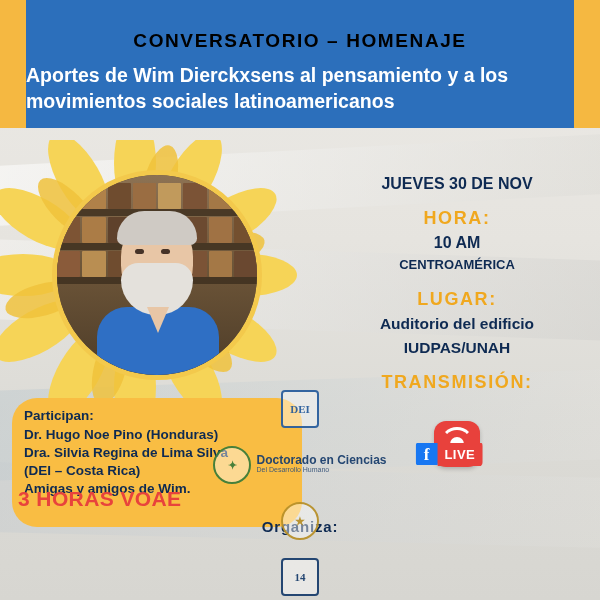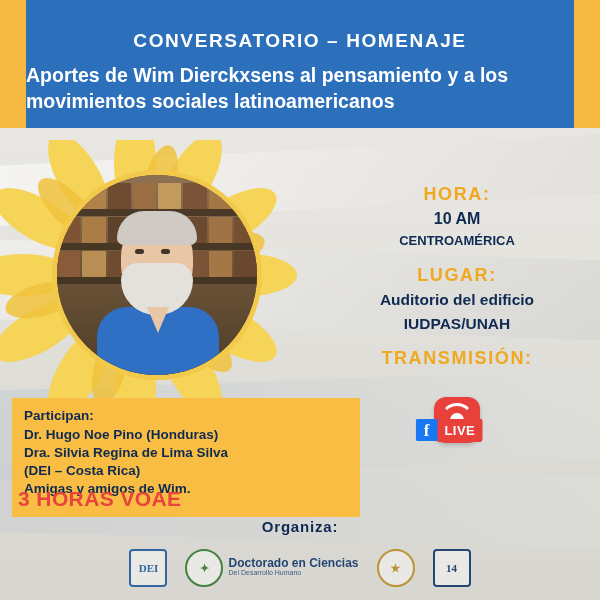--- a/index.html
+++ b/index.html
@@ -37,21 +37,21 @@
     position: absolute;
     top: 0; left: 0; right: 0;
     height: 128px;
     background: #2c6fbb;
     z-index: 5;
   }
   .header-title {
     position: absolute;
     top: 30px; left: 0; right: 0;
     text-align: center;
-    color: #ffffff;
+    color: #000000;
     font-size: 19px;
     font-weight: bold;
     letter-spacing: 1.6px;
   }
   .header-sub {
     position: absolute;
     top: 62px; left: 26px; right: 26px;
     text-align: left;
     color: #ffffff;
     font-size: 19.5px;
@@ -264,25 +264,26 @@
     font-size: 13px;
     padding: 4px 7px;
     letter-spacing: .5px;
   }
 
   
   .participants {
     position: absolute;
     left: 12px;
     top: 398px;
-    width: 348px;
+    width: 290px;
     background: #f9bd43;
-    padding: 10px 12px 19px 12px;
+    padding: 10px 12px 29px 12px;
     box-sizing: border-box;
     z-index: 6;
+    border-radius: 25px;
   }
   .participants .p-title {
     color: #0e2a52;
     font-weight: bold;
     font-size: 13.5px;
     margin-bottom: 3px;
   }
   .participants .p-line {
     color: #0e2a52;
     font-weight: bold;
@@ -312,23 +313,24 @@
     letter-spacing: .8px;
     z-index: 6;
   }
   .logos {
     position: absolute;
     left: 0; right: 0;
     top: 540px;
     height: 56px;
     display: flex;
     align-items: center;
-    justify-content: center;
+    justify-content: flex-end;
     gap: 18px;
     z-index: 6;
+    flex-direction: column;
   }
   .logo {
     display: flex;
     align-items: center;
     gap: 5px;
     opacity: .95;
   }
   .logo-mark {
     width: 34px; height: 34px;
     border: 2px solid #2b5f9e;
@@ -455,20 +457,21 @@
       <div class="head"></div>
       <div class="hair"></div>
       <div class="beard"></div>
       <div class="eye l"></div>
       <div class="eye r"></div>
       <div class="collar"></div>
     </div>
   </div>
 
   <div class="info">
+    <div class="val">JUEVES 30 DE NOV</div>
 
     <div class="lbl">HORA:</div>
     <div class="val">10 AM</div>
     <div class="val small">CENTROAMÉRICA</div>
 
     <div class="lbl">LUGAR:</div>
     <div class="val reg">Auditorio del edificio</div>
     <div class="val reg">IUDPAS/UNAH</div>
 
     <div class="lbl">TRANSMISIÓN:</div>

